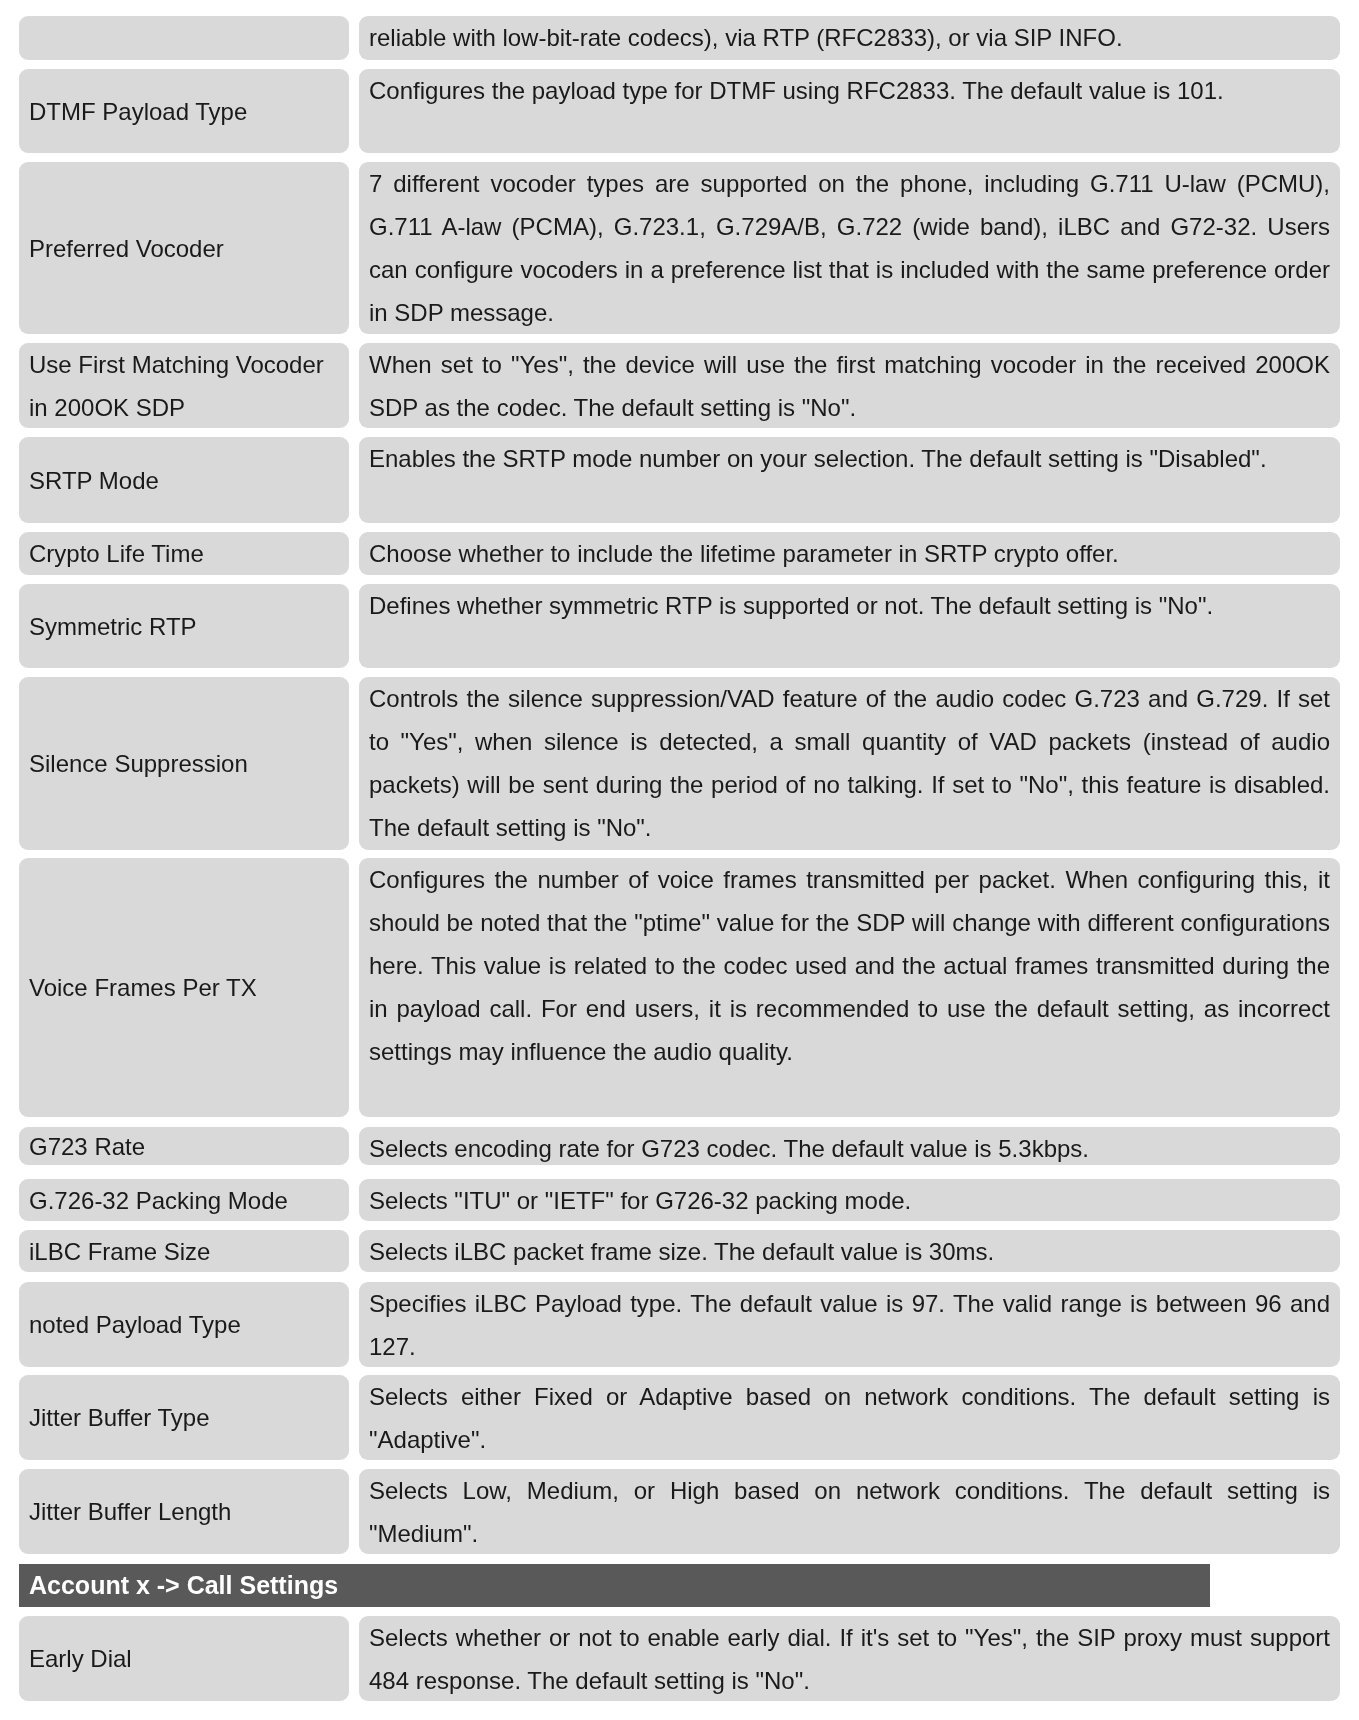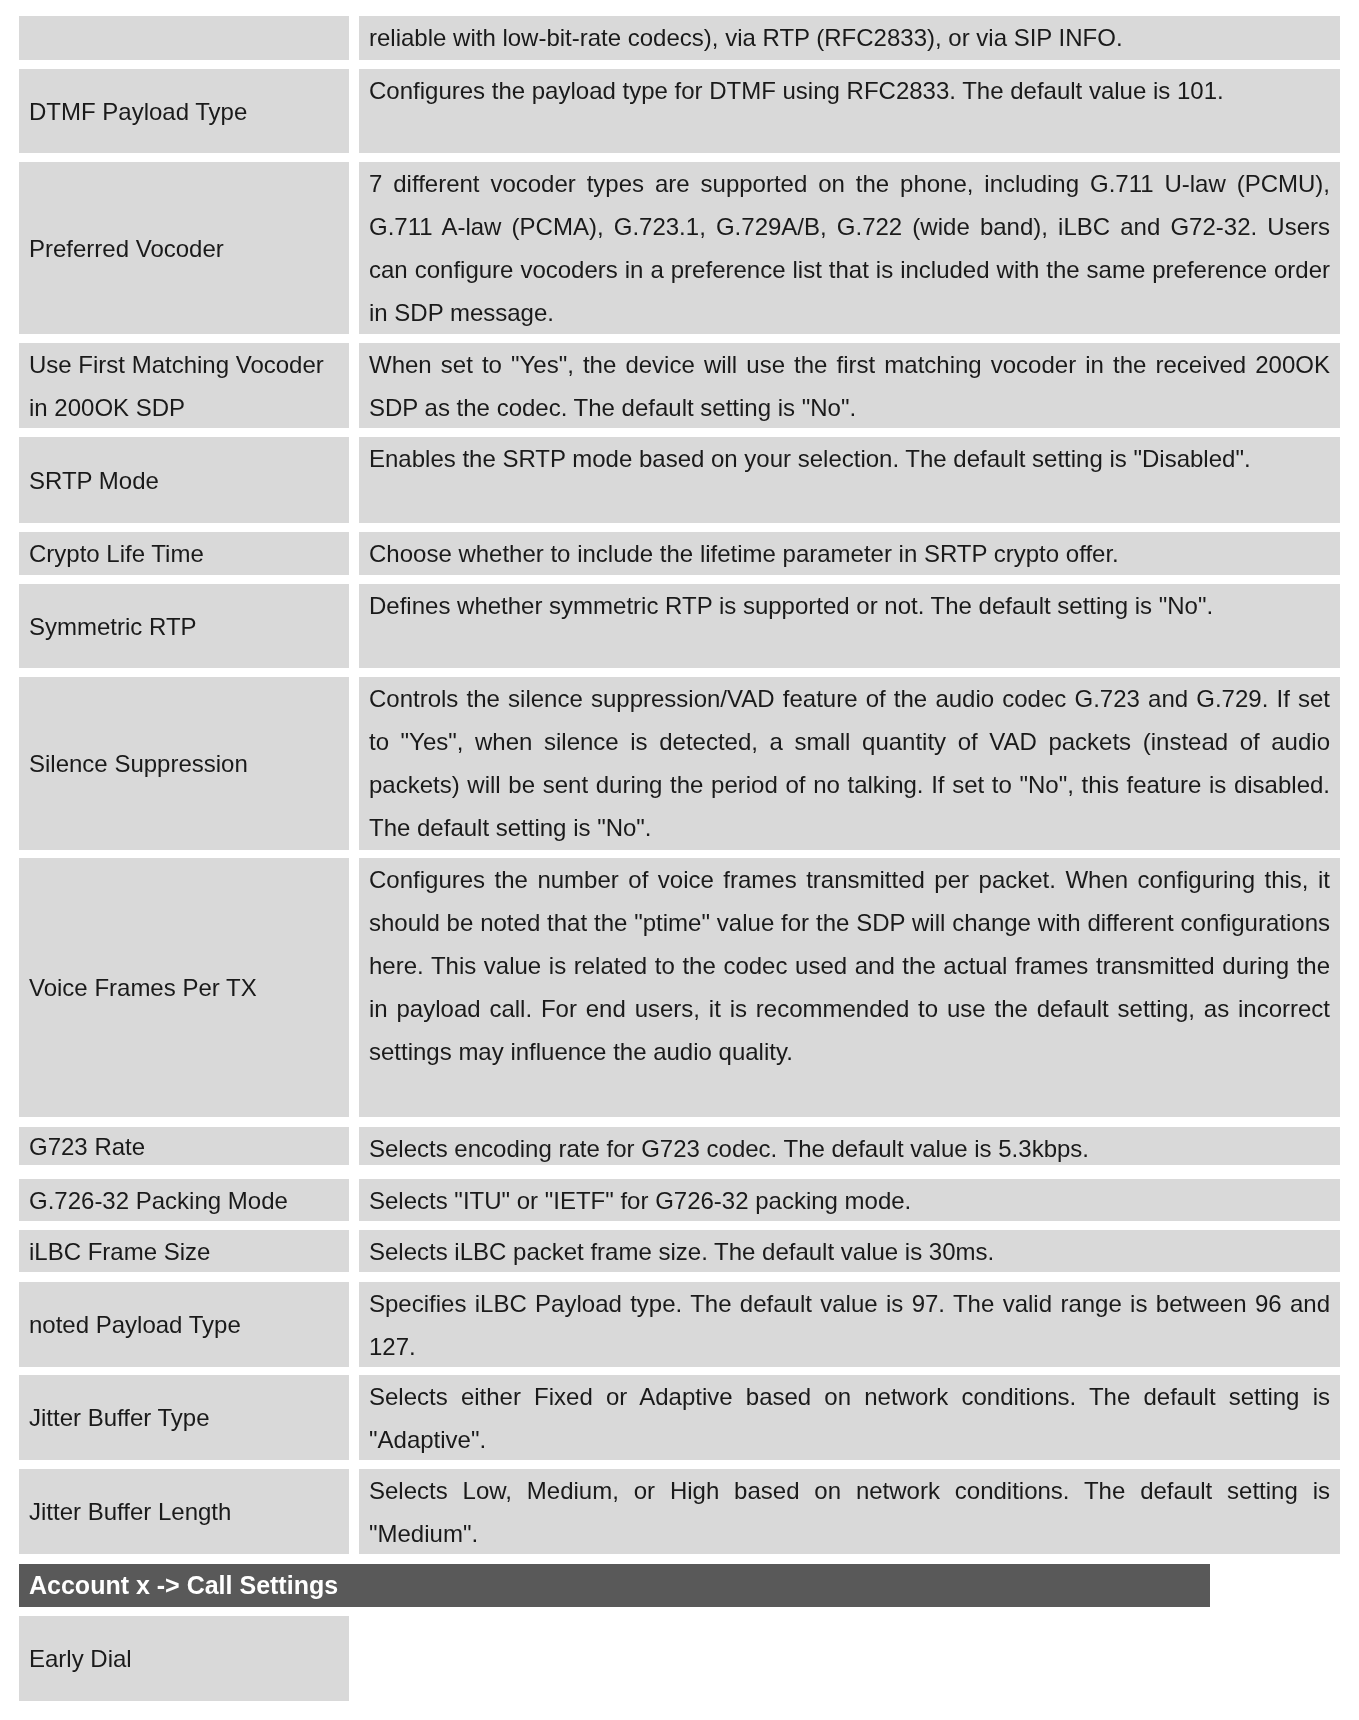--- a/index.html
+++ b/index.html
@@ -1,19 +1,19 @@
 <!DOCTYPE html>
 <html><head>
 <meta charset="utf-8">
 <style>
   html,body{margin:0;padding:0;background:#ffffff;}
   body{width:1359px;height:1720px;position:relative;overflow:hidden;
        font-family:"Liberation Sans",sans-serif;color:#1a1a1a;}
   .row{position:absolute;left:19px;width:1321px;}
-  .cell{position:absolute;top:0;bottom:0;background:#d9d9d9;box-sizing:border-box;}
+  .cell{position:absolute;top:0;bottom:0;background:#d9d9d9;box-sizing:border-box;border-radius:9px;}
   .c1{left:0;width:330px;display:flex;align-items:center;padding-left:10px;
       font-size:24px;line-height:43px;}
   .c2{left:340px;width:981px;padding:0 10px 0 10px;font-size:24px;line-height:43px;
       text-align:justify;}
   .c2.single{text-align:left;}
   .hdr{position:absolute;left:19px;width:1191px;background:#595959;color:#ffffff;
        font-weight:bold;font-size:25px;display:flex;align-items:center;padding-left:10px;box-sizing:border-box;}
 </style>
 </head>
 <body>
@@ -29,21 +29,21 @@
 <div class="row" style="top:162px;height:172px;">
   <div class="cell c1">Preferred Vocoder</div>
   <div class="cell c2">7 different vocoder types are supported on the phone, including G.711 U-law (PCMU), G.711 A-law (PCMA), G.723.1, G.729A/B, G.722 (wide band), iLBC and G72-32. Users can configure vocoders in a preference list that is included with the same preference order in SDP message.</div>
 </div>
 <div class="row" style="top:343px;height:85px;">
   <div class="cell c1" style="padding-right:24px;">Use First Matching Vocoder in 200OK SDP</div>
   <div class="cell c2">When set to "Yes", the device will use the first matching vocoder in the received 200OK SDP as the codec. The default setting is "No".</div>
 </div>
 <div class="row" style="top:437px;height:86px;">
   <div class="cell c1">SRTP Mode</div>
-  <div class="cell c2">Enables the SRTP mode based on your selection. The default setting is "Disabled".</div>
+  <div class="cell c2">Enables the SRTP mode number on your selection. The default setting is "Disabled".</div>
 </div>
 <div class="row" style="top:532px;height:43px;">
   <div class="cell c2 single">Choose whether to include the lifetime parameter in SRTP crypto offer.</div>
   <div class="cell c1">Crypto Life Time</div>
 </div>
 <div class="row" style="top:584px;height:84px;">
   <div class="cell c1">Symmetric RTP</div>
   <div class="cell c2">Defines whether symmetric RTP is supported or not. The default setting is "No".</div>
 </div>
 <div class="row" style="top:677px;height:173px;">
@@ -76,13 +76,14 @@
 </div>
 <div class="row" style="top:1469px;height:85px;">
   <div class="cell c1">Jitter Buffer Length</div>
   <div class="cell c2">Selects Low, Medium, or High based on network conditions. The default setting is "Medium".</div>
 </div>
 
 <div class="hdr" style="top:1564px;height:43px;">Account x -&gt; Call Settings</div>
 
 <div class="row" style="top:1616px;height:85px;">
   <div class="cell c1">Early Dial</div>
+  <div class="cell c2">Selects whether or not to enable early dial. If it's set to "Yes", the SIP proxy must support 484 response. The default setting is "No".</div>
 </div>
 
 </body></html>

